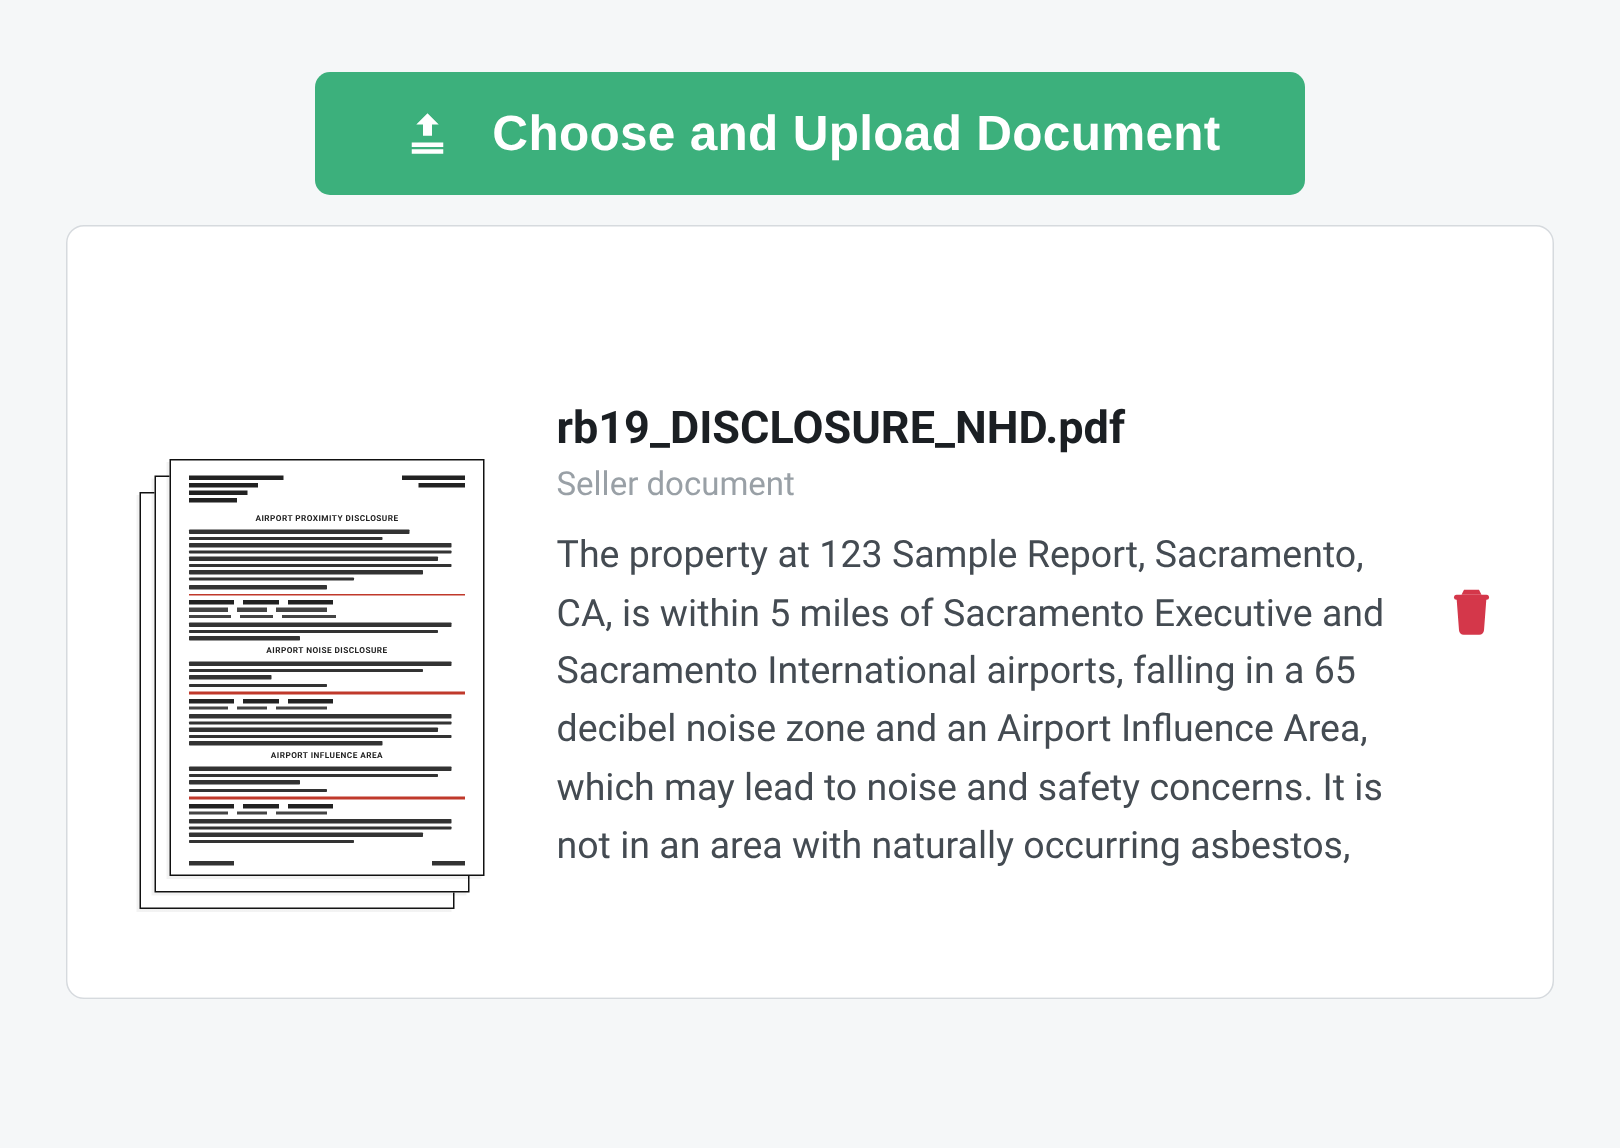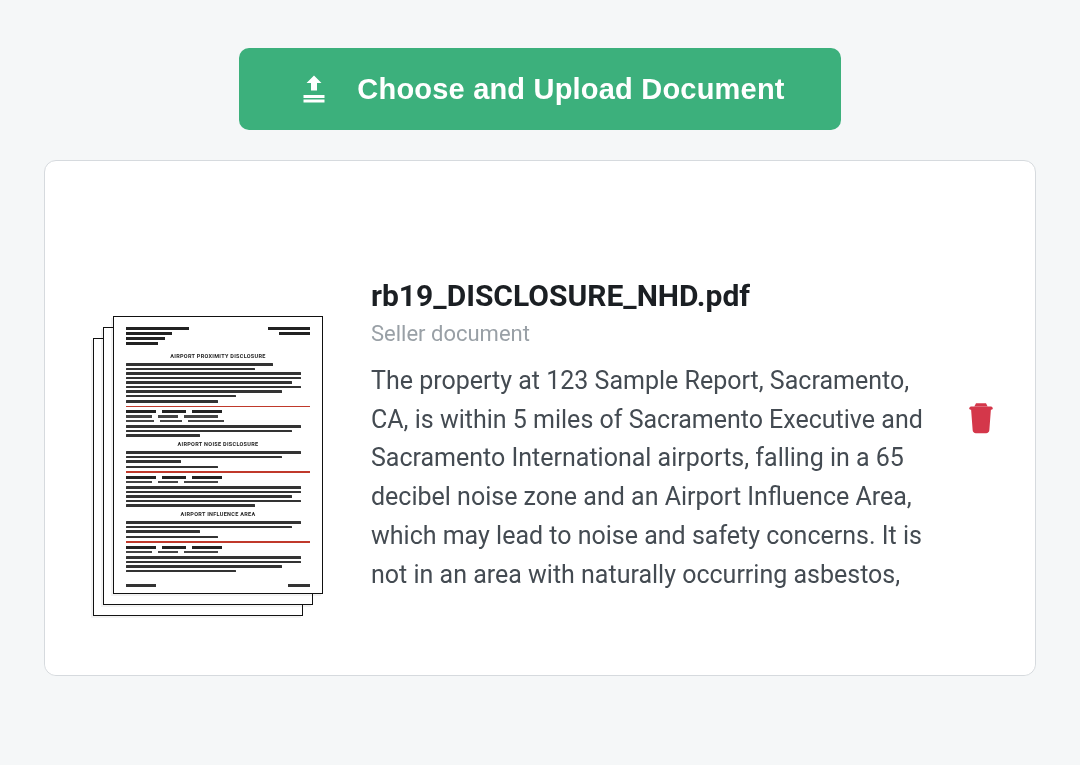--- a/index.html
+++ b/index.html
@@ -14,24 +14,24 @@
     .upload-button {
       display: flex;
       align-items: center;
       justify-content: center;
       gap: 24px;
       background: #3cb07c;
       color: #ffffff;
       border: none;
       border-radius: 10px;
       padding: 22px 56px;
-      font-size: 29px;
+      font-size: 33px;
       font-weight: 700;
       cursor: pointer;
-      margin: 0 auto 30px auto;
+      margin: 0 auto 20px auto;
       letter-spacing: 0.2px;
     }
     .upload-icon-wrap {
       display: inline-flex;
       align-items: center;
       justify-content: center;
       width: 38px;
       height: 38px;
     }
     .card {

